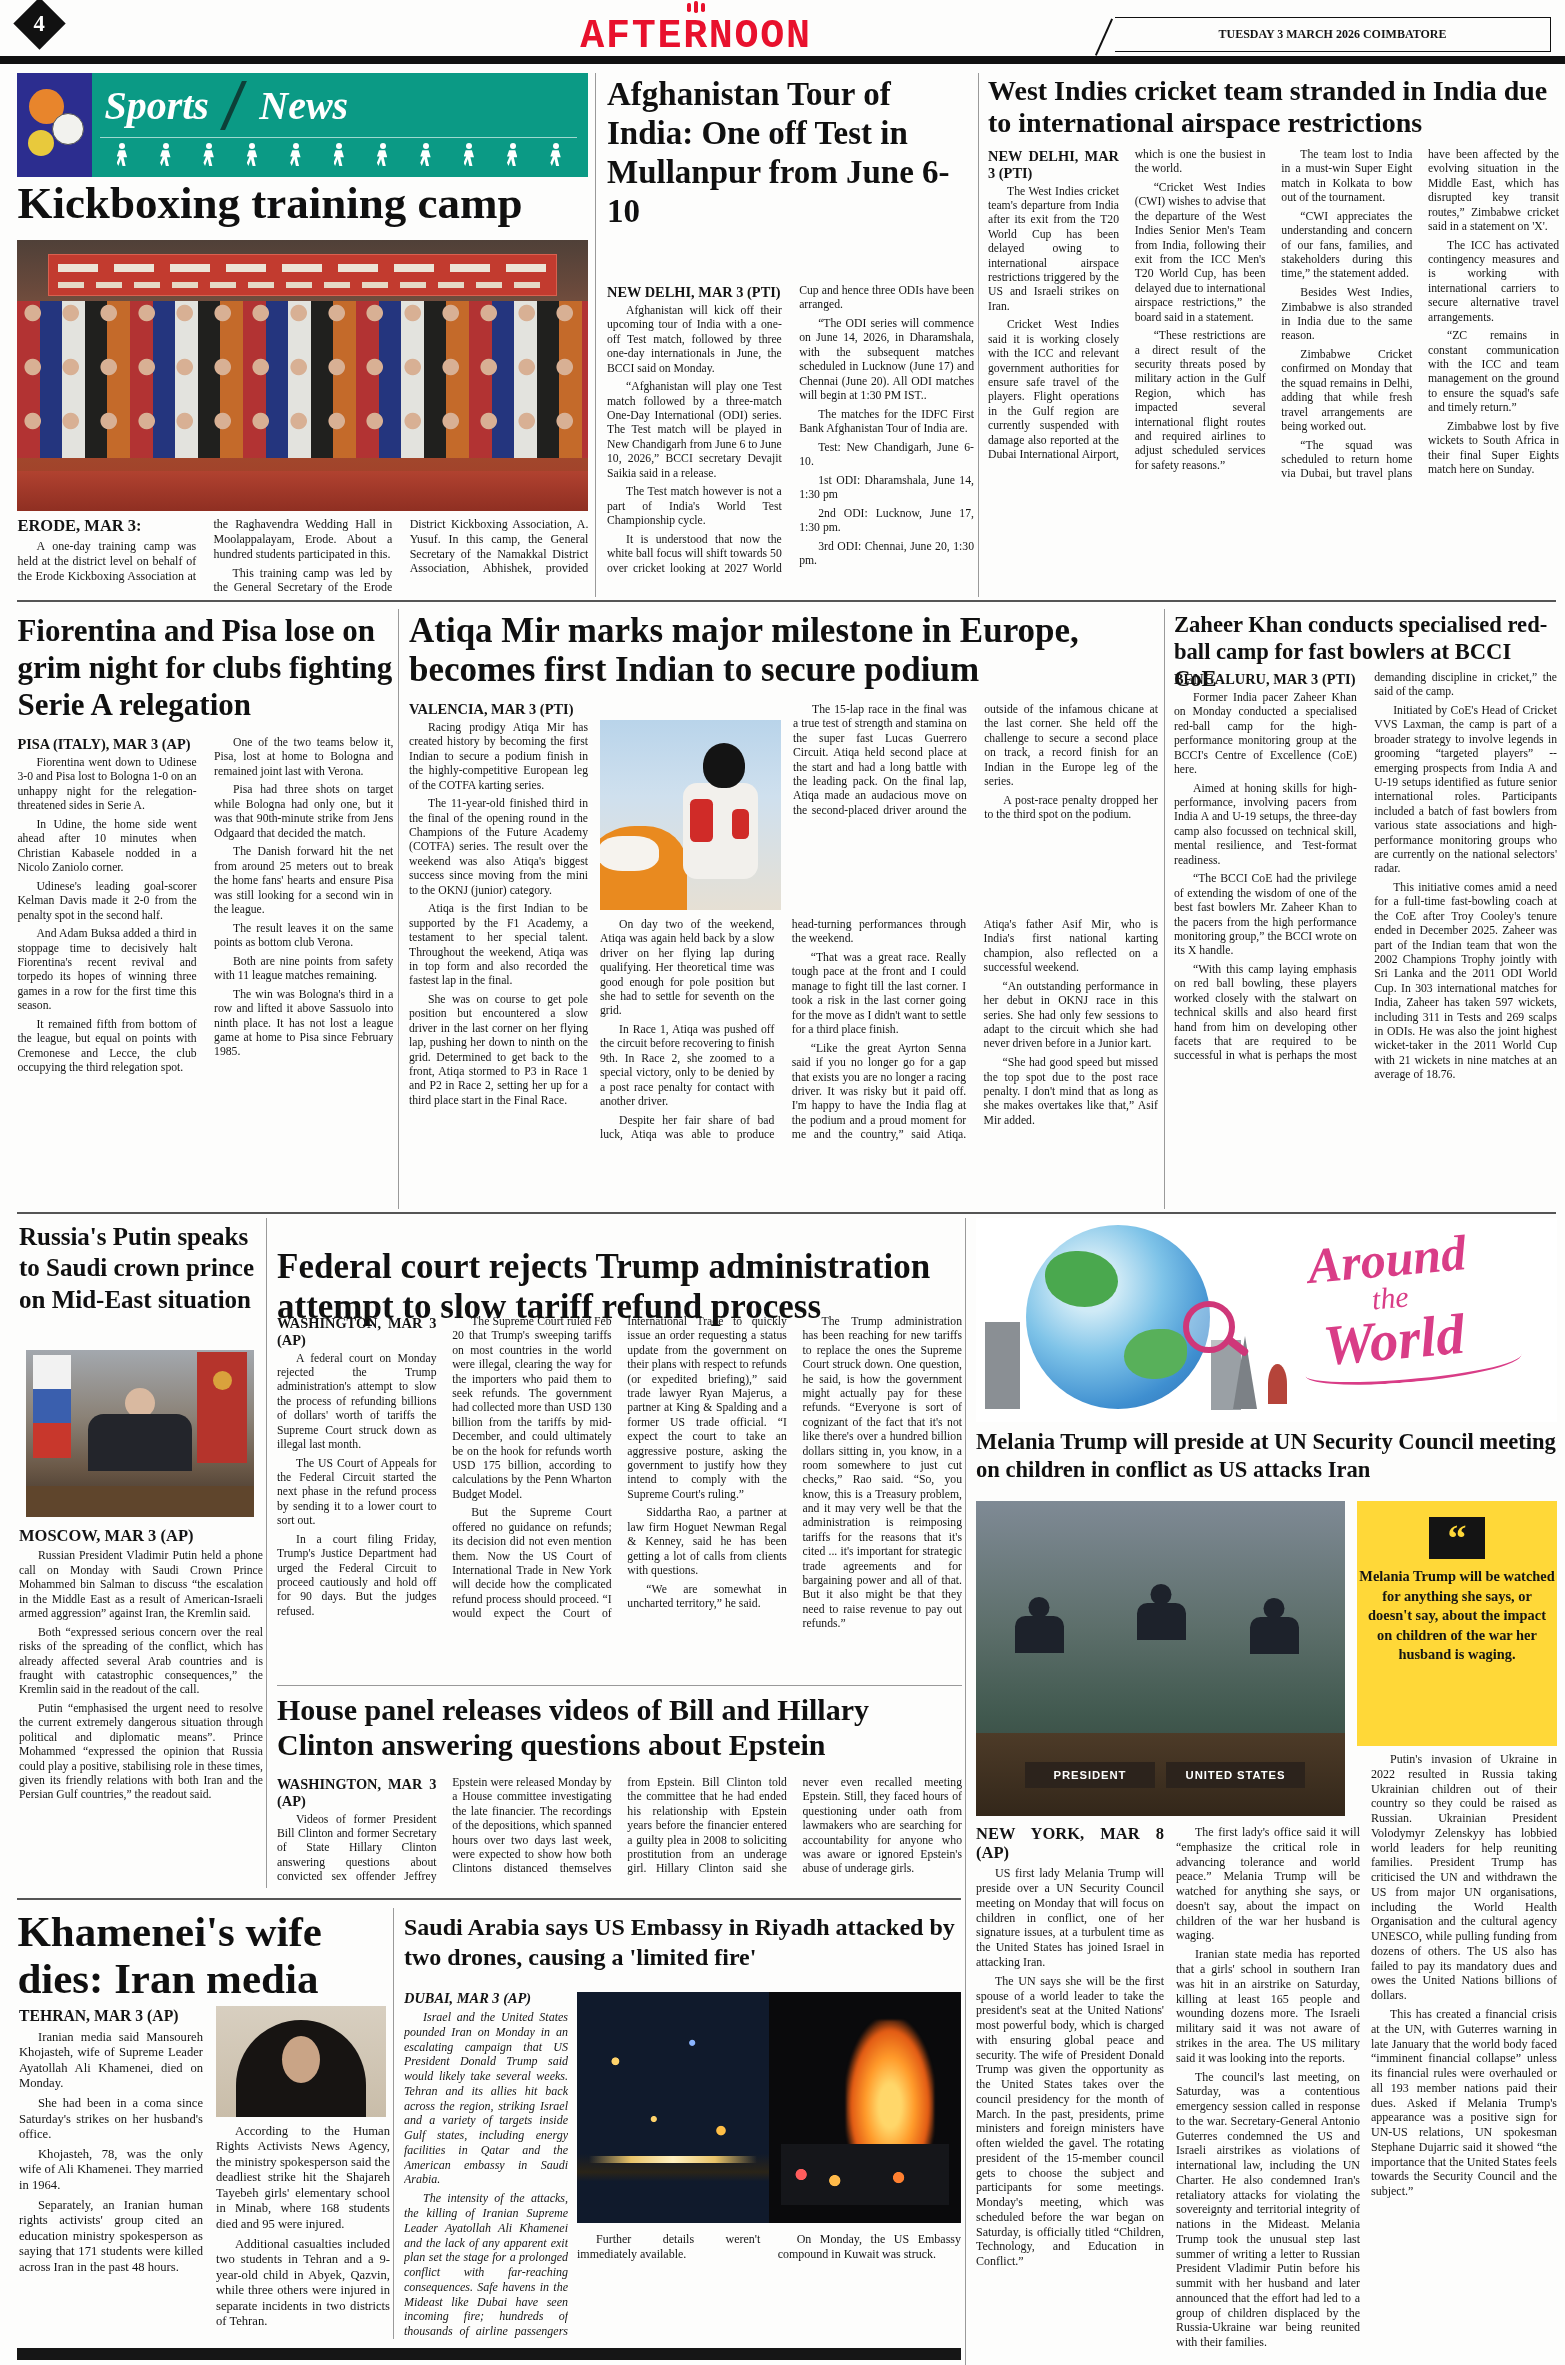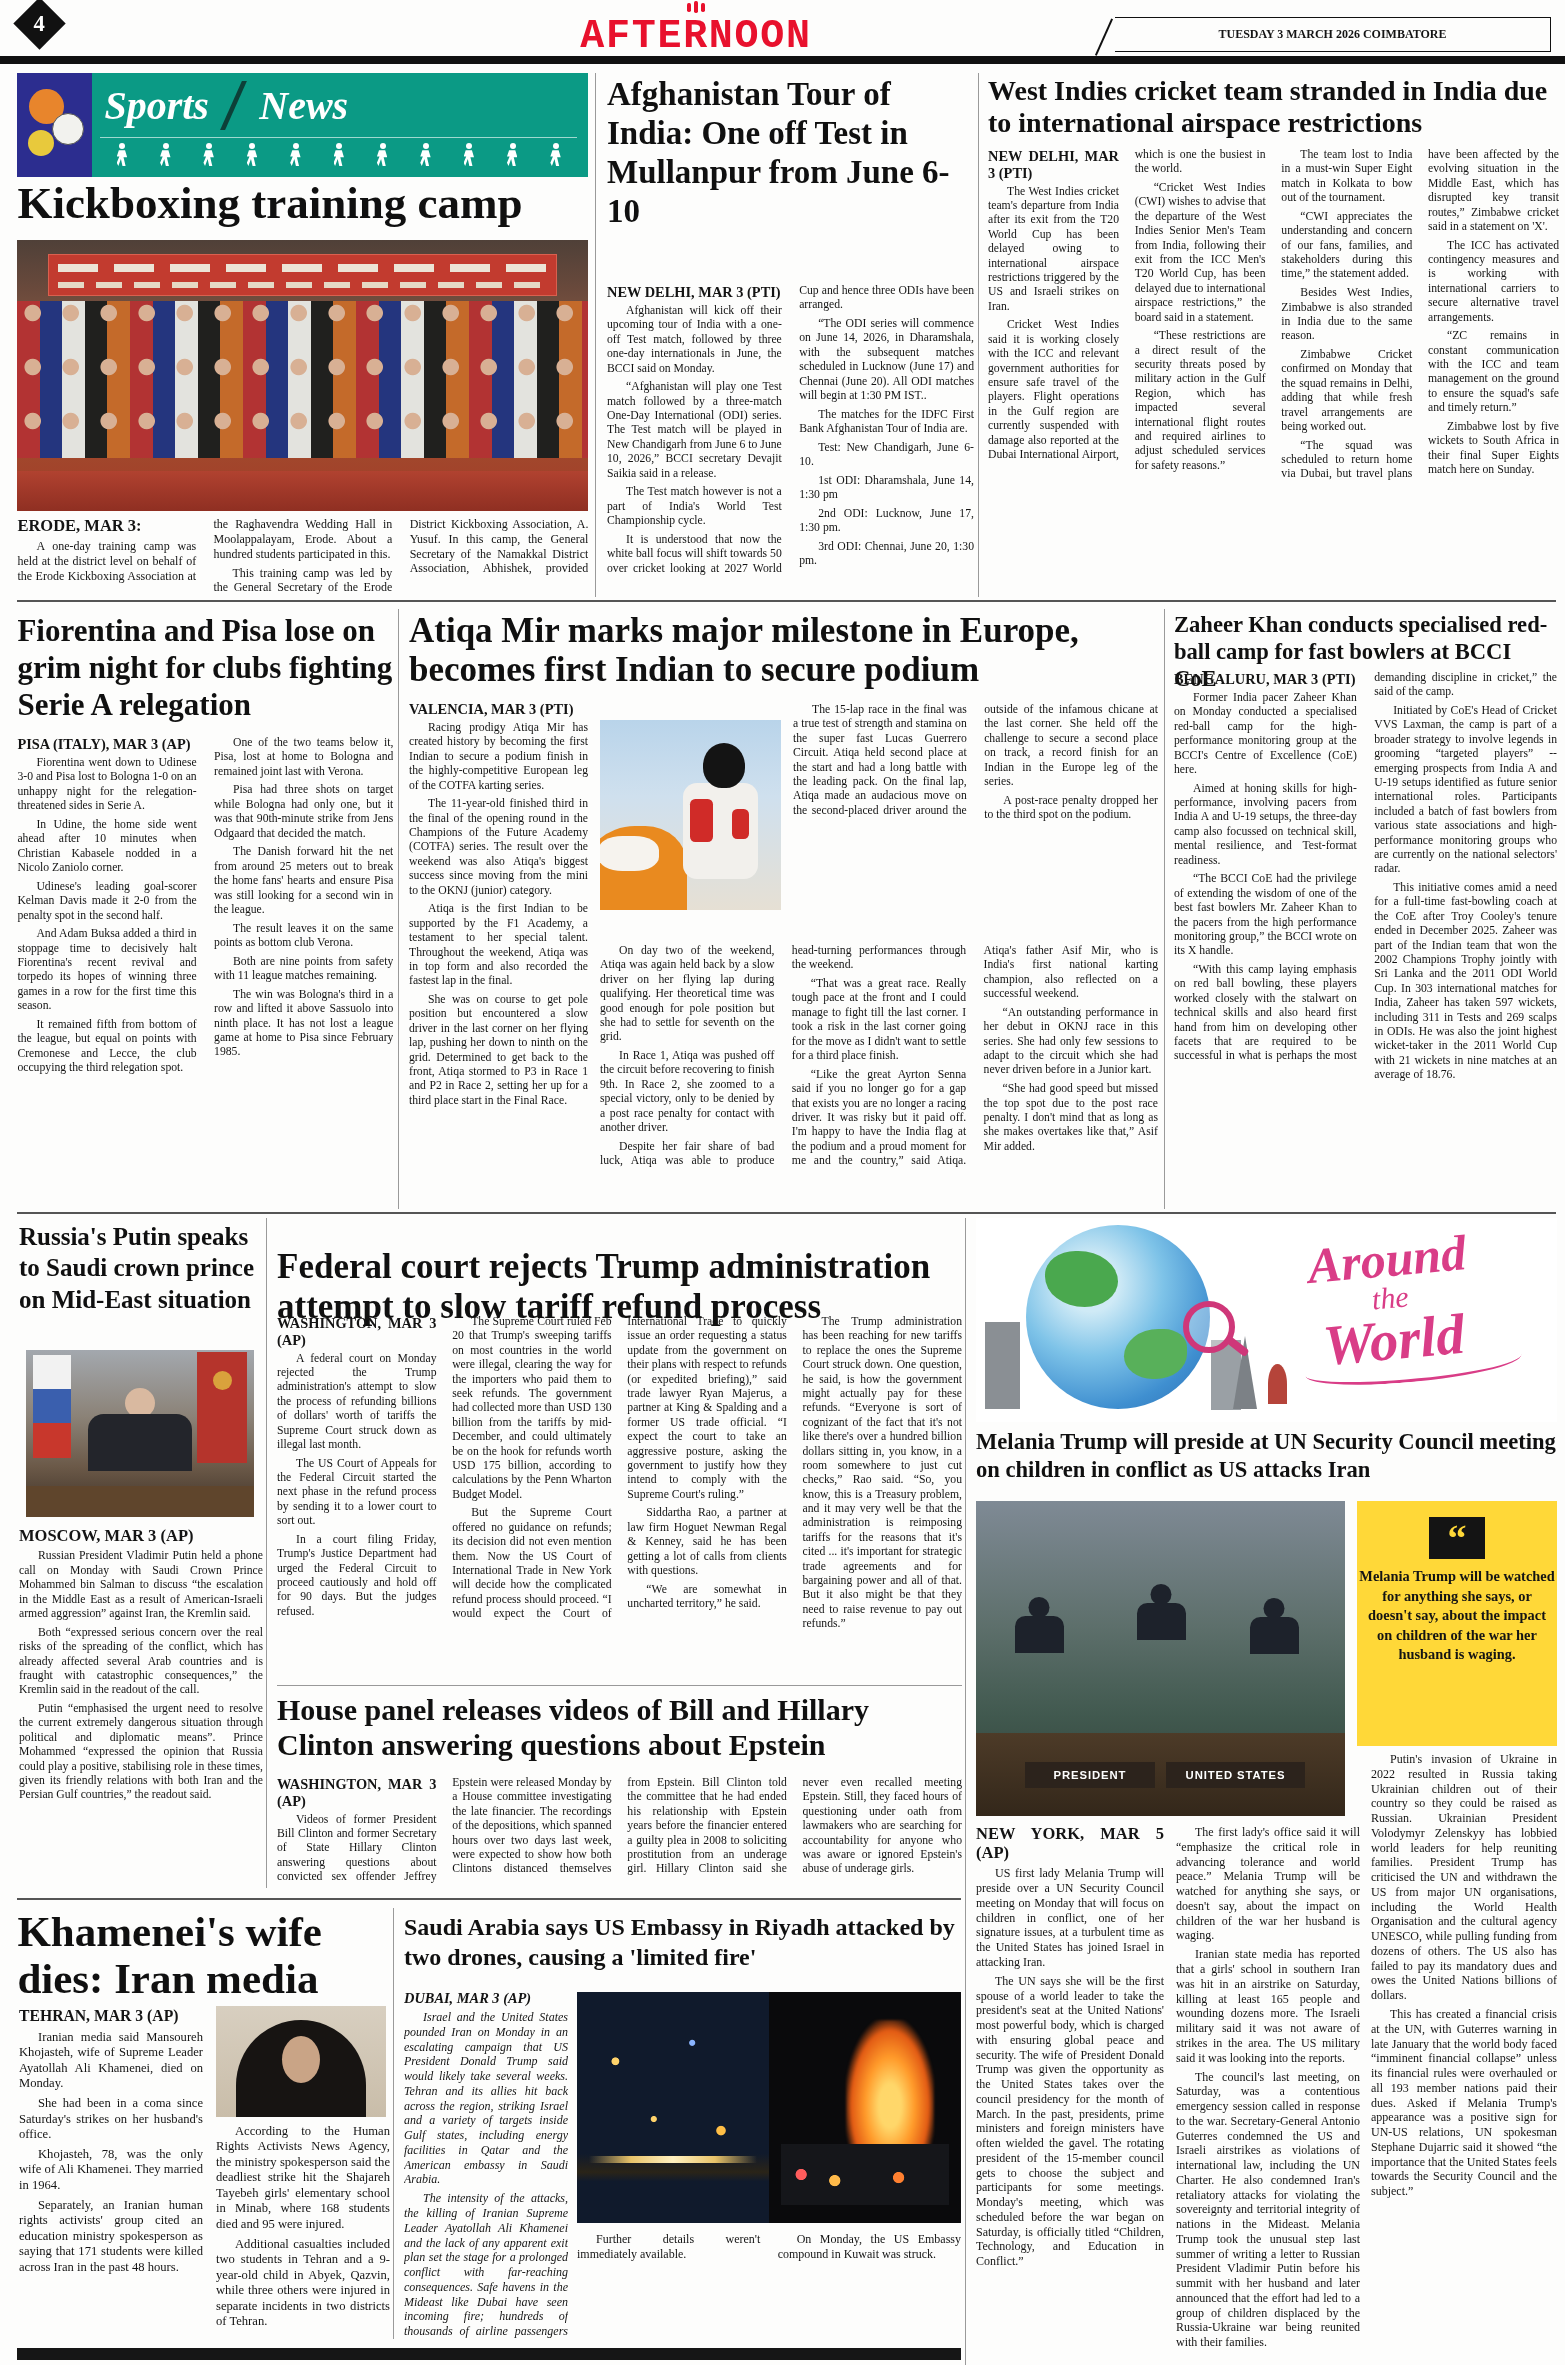--- a/index.html
+++ b/index.html
@@ -253,21 +253,21 @@
     </div>
   <div class="abs photo atiqa-photo">
     <div class="atiqa-kart"></div>
     <div class="atiqa-suit"></div>
     <div class="atiqa-helmet"></div>
   </div>
   <div class="abs body-text cols-2" style="left:793px;top:703px;width:365px;height:207px;">
       <p class="para">The 15-lap race in the final was a true test of strength and stamina on the super fast Lucas Guerrero Circuit. Atiqa held second place at the start and had a long battle with the leading pack. On the final lap, Atiqa made an audacious move on the second-placed driver around the outside of the infamous chicane at the last corner. She held off the challenge to secure a second place on track, a record finish for an Indian in the Europe leg of the series.</p>
       <p class="para">A post-race penalty dropped her to the third spot on the podium.</p>
     </div>
-  <div class="abs body-text cols-3" style="left:600px;top:918px;width:558px;height:290px;margin-top:26px;">
+  <div class="abs body-text cols-3" style="left:600px;top:918px;width:558px;height:290px;">
       <p class="para">On day two of the weekend, Atiqa was again held back by a slow driver on her flying lap during qualifying. Her theoretical time was good enough for pole position but she had to settle for seventh on the grid.</p>
       <p class="para">In Race 1, Atiqa was pushed off the circuit before recovering to finish 9th. In Race 2, she zoomed to a special victory, only to be denied by a post race penalty for contact with another driver.</p>
       <p class="para">Despite her fair share of bad luck, Atiqa was able to produce head-turning performances through the weekend.</p>
       <p class="para">“That was a great race. Really tough pace at the front and I could manage to fight till the last corner. I took a risk in the last corner going for the move as I didn't want to settle for a third place finish.</p>
       <p class="para">“Like the great Ayrton Senna said if you no longer go for a gap that exists you are no longer a racing driver. It was risky but it paid off. I'm happy to have the India flag at the podium and a proud moment for me and the country,” said Atiqa. Atiqa's father Asif Mir, who is India's first national karting champion, also reflected on a successful weekend.</p>
       <p class="para">“An outstanding performance in her debut in OKNJ race in this series. She had only few sessions to adapt to the circuit which she had never driven before in a Junior kart.</p>
       <p class="para">“She had good speed but missed the top spot due to the post race penalty. I don't mind that as long as she makes overtakes like that,” Asif Mir added.</p>
     </div>
 
   <div class="abs vrule" style="left:1164px;top:609px;height:600px;"></div>
@@ -381,21 +381,21 @@
     <div class="sil" style="left:270px;top:97px;"></div>
     <div class="mel-desk"></div>
     <div class="placard" style="left:49px;bottom:28px;width:130px;height:26px;">PRESIDENT</div>
     <div class="placard" style="left:190px;bottom:28px;width:139px;height:26px;">UNITED STATES</div>
   </div>
   <div class="abs quote-box">
     <div class="quote-glyph">“</div>
     <div class="quote-text">Melania Trump will be watched for anything she says, or doesn't say, about the impact on children of the war her husband is waging.</div>
   </div>
   <div class="abs body-text" style="left:976px;top:1825px;width:188px;height:539px;font-size:12px;">
-    <p class="dateline" style="font-size:16.5px;">NEW YORK, MAR 5 (AP)</p>
+    <p class="dateline" style="font-size:16.5px;">NEW YORK, MAR 8 (AP)</p>
   <p class="para">US first lady Melania Trump will preside over a UN Security Council meeting on Monday that will focus on children in conflict, one of her signature issues, at a turbulent time as the United States has joined Israel in attacking Iran.</p>
       <p class="para">The UN says she will be the first spouse of a world leader to take the president's seat at the United Nations' most powerful body, which is charged with ensuring global peace and security. The wife of President Donald Trump was given the opportunity as the United States takes over the council presidency for the month of March. In the past, presidents, prime ministers and foreign ministers have often wielded the gavel. The rotating president of the 15-member council gets to choose the subject and participants for some meetings. Monday's meeting, which was scheduled before the war began on Saturday, is officially titled “Children, Technology, and Education in Conflict.”</p>
     </div>
   <div class="abs body-text" style="left:1176px;top:1825px;width:184px;height:539px;font-size:12px;">
       <p class="para">The first lady's office said it will “emphasize the critical role in advancing tolerance and world peace.” Melania Trump will be watched for anything she says, or doesn't say, about the impact on children of the war her husband is waging.</p>
       <p class="para">Iranian state media has reported that a girls' school in southern Iran was hit in an airstrike on Saturday, killing at least 165 people and wounding dozens more. The Israeli military said it was not aware of strikes in the area. The US military said it was looking into the reports.</p>
       <p class="para">The council's last meeting, on Saturday, was a contentious emergency session called in response to the war. Secretary-General Antonio Guterres condemned the US and Israeli airstrikes as violations of international law, including the UN Charter. He also condemned Iran's retaliatory attacks for violating the sovereignty and territorial integrity of nations in the Mideast. Melania Trump took the unusual step last summer of writing a letter to Russian President Vladimir Putin before his summit with her husband and later announced that the effort had led to a group of children displaced by the Russia-Ukraine war being reunited with their families.</p>
     </div>
   <div class="abs body-text" style="left:1371px;top:1752px;width:186px;height:612px;font-size:12px;">
       <p class="para">Putin's invasion of Ukraine in 2022 resulted in Russia taking Ukrainian children out of their country so they could be raised as Russian. Ukrainian President Volodymyr Zelenskyy has lobbied world leaders for help reuniting families. President Trump has criticised the UN and withdrawn the US from major UN organisations, including the World Health Organisation and the cultural agency UNESCO, while pulling funding from dozens of others. The US also has failed to pay its mandatory dues and owes the United Nations billions of dollars.</p>

